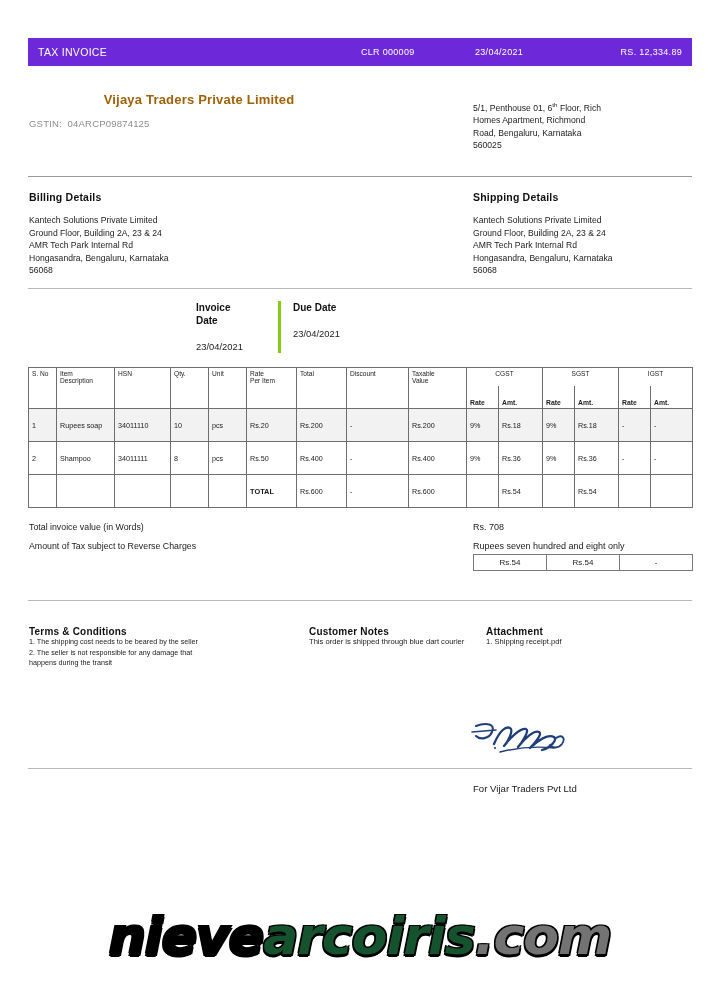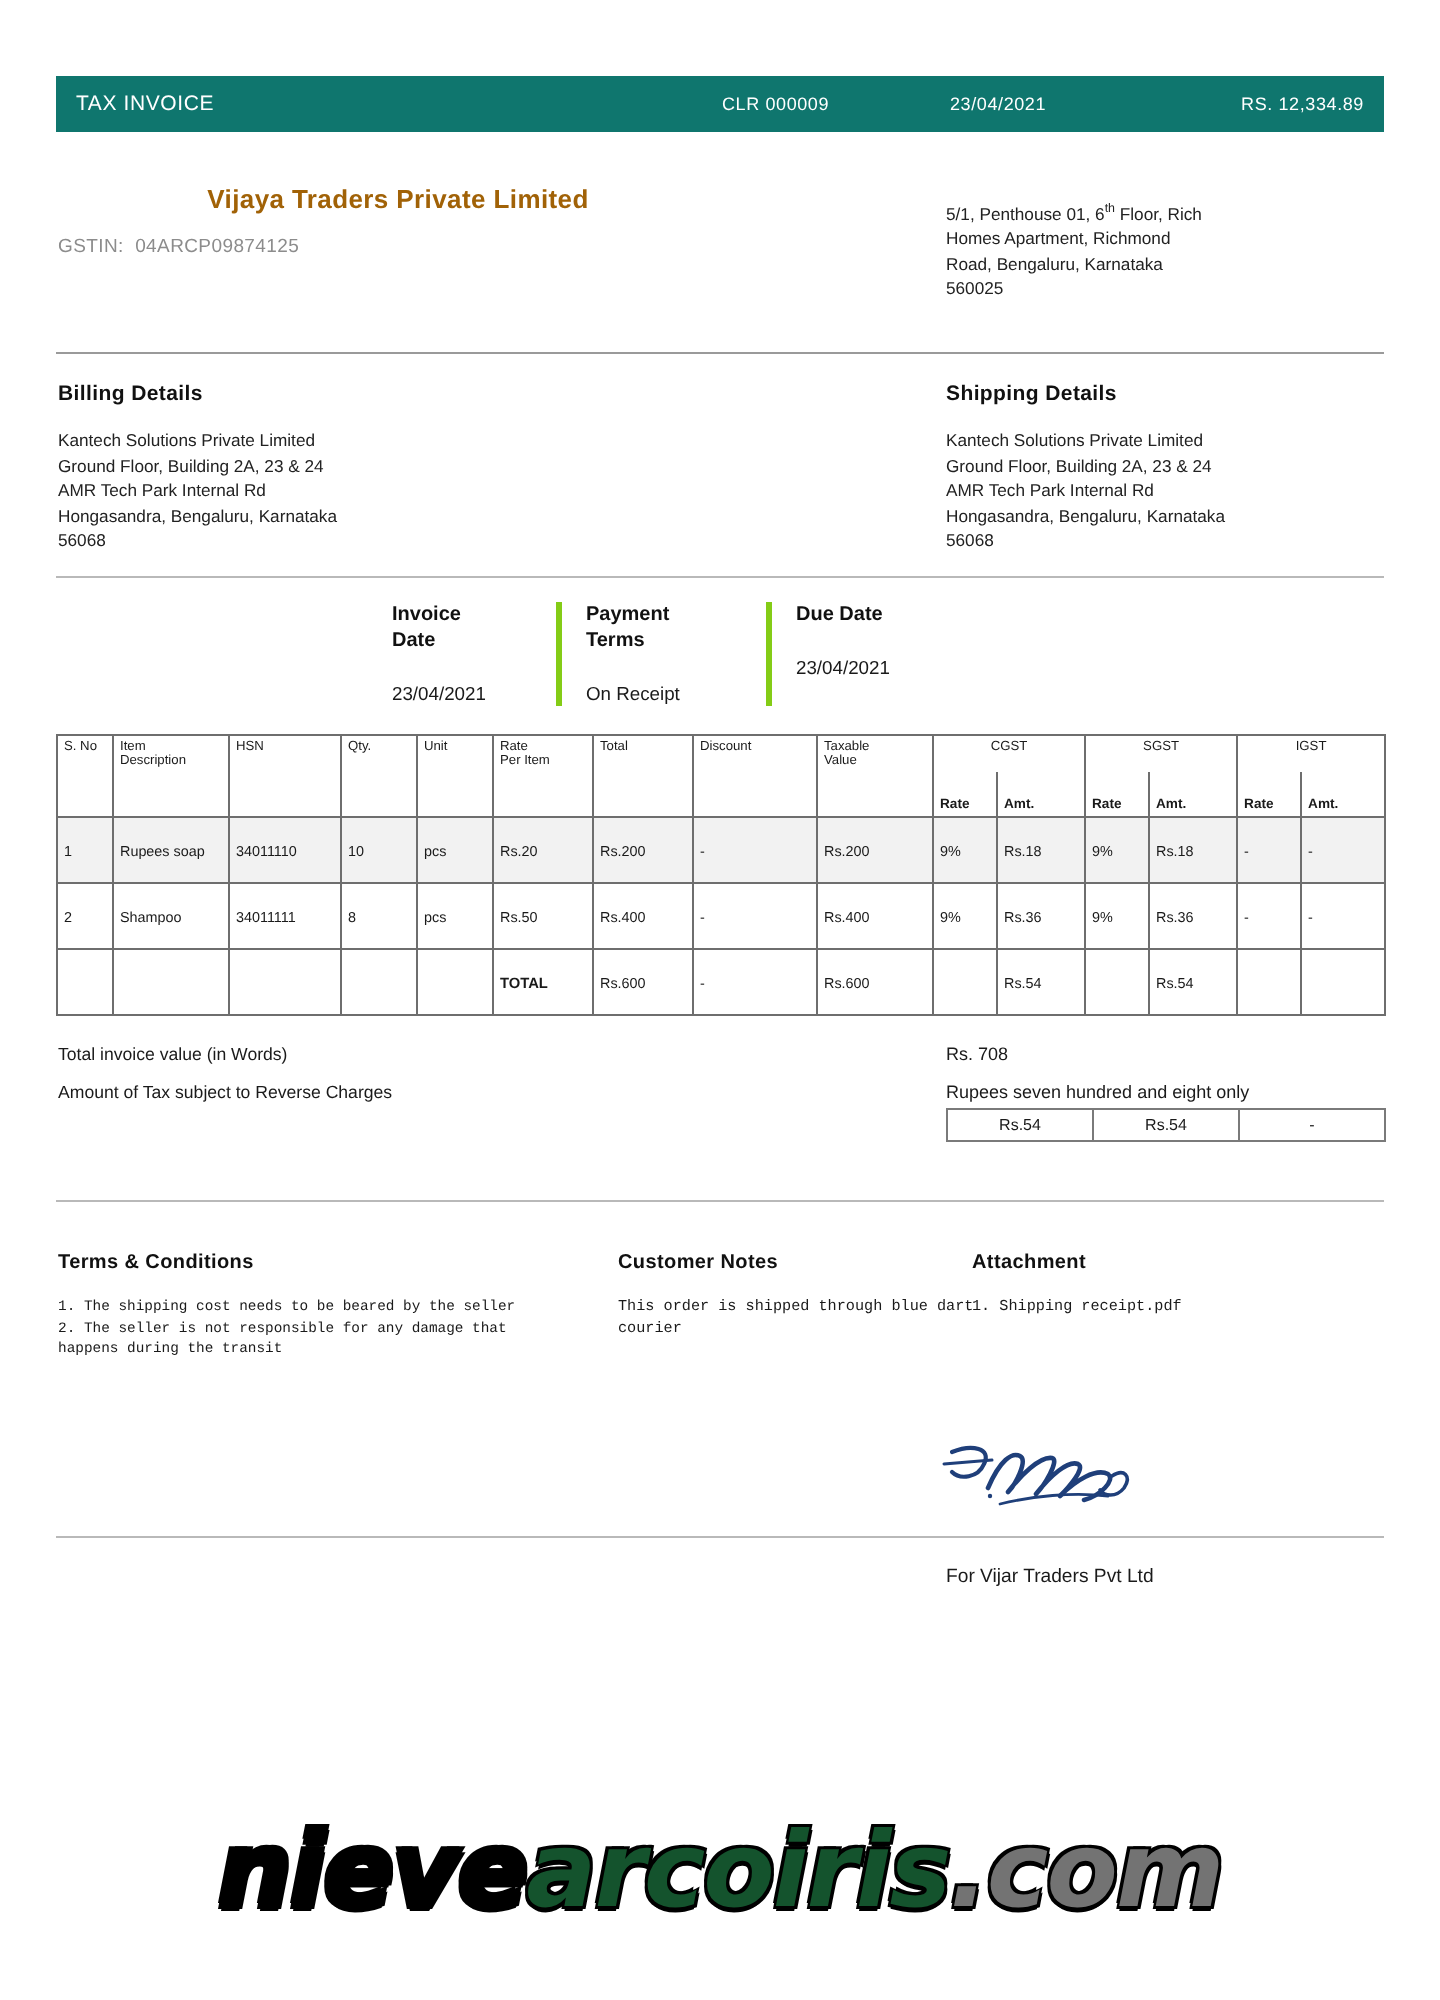--- a/index.html
+++ b/index.html
@@ -209,25 +209,23 @@
   .rc-boxes div:last-child { border-right: none; }
 
   
   .blk-head {
     font-size: 10px;
     font-weight: bold;
     color: #111;
     letter-spacing: 0.2px;
   }
   .blk-body {
-    margin-top: 12px;
     font-size: 7.2px;
     line-height: 10.5px;
     color: #1a1a1a;
-    font-family: Liberation Mono, monospace;
   }
   .terms { position: absolute; left: 29px; top: 626px; width: 260px; }
   .notes { position: absolute; left: 309px; top: 626px; width: 200px; }
   .attach { position: absolute; left: 486px; top: 626px; width: 200px; }
   .notes .blk-body, .attach .blk-body { font-size: 7.6px; }
 
   
   .sign-wrap {
     position: absolute;
     left: 470px;
@@ -260,21 +258,21 @@
       -1.5px -1.5px 0 #000, 1.5px -1.5px 0 #000,
       -1.5px  1.5px 0 #000, 1.5px  1.5px 0 #000,
        0px    2.5px 0 #000;
   }
 </style>
 </head>
 <body>
 
 <div class="page">
 
-  <div class="title-band" style="background: #0f766e;">
+  <div class="title-band" style="background: #6d28d9;">
     <span class="band-title">TAX INVOICE</span>
     <span class="band-invno">CLR 000009</span>
     <span class="band-date">23/04/2021</span>
     <span class="band-amt">RS. 12,334.89</span>
   </div>
 
   <div class="seller">
     <div class="seller-name">Vijaya Traders Private Limited</div>
     <div class="seller-gstin">
       <span>GSTIN:</span>
@@ -315,27 +313,20 @@
 
   <div class="hr light" style="top:288px"></div>
 
   <div class="meta">
     <div class="meta-cell c1">
       <div class="meta-label">
         <span>Invoice</span><br>
         <span>Date</span>
       </div>
       <div class="meta-value">23/04/2021</div>
-    </div>
-    <div class="meta-cell c2">
-      <div class="meta-label">
-        <span>Payment</span><br>
-        <span>Terms</span>
-      </div>
-      <div class="meta-value">On Receipt</div>
     </div>
     <div class="meta-cell c3">
       <div class="meta-label">
         <span>Due Date</span><br>
         <span></span>
       </div>
       <div class="meta-value">23/04/2021</div>
     </div>
   </div>
 

